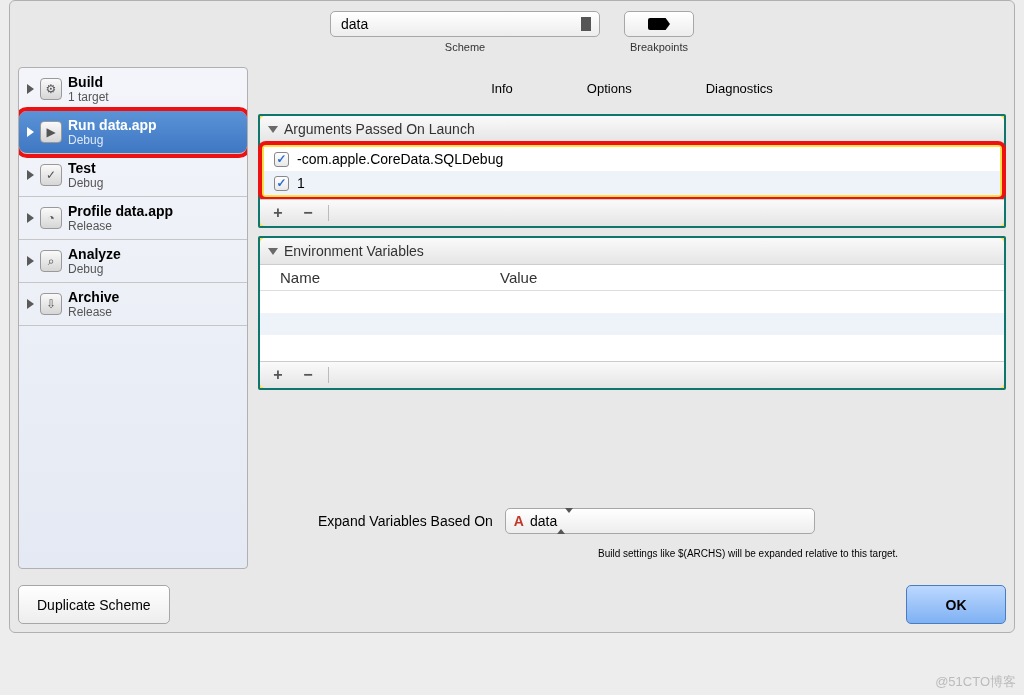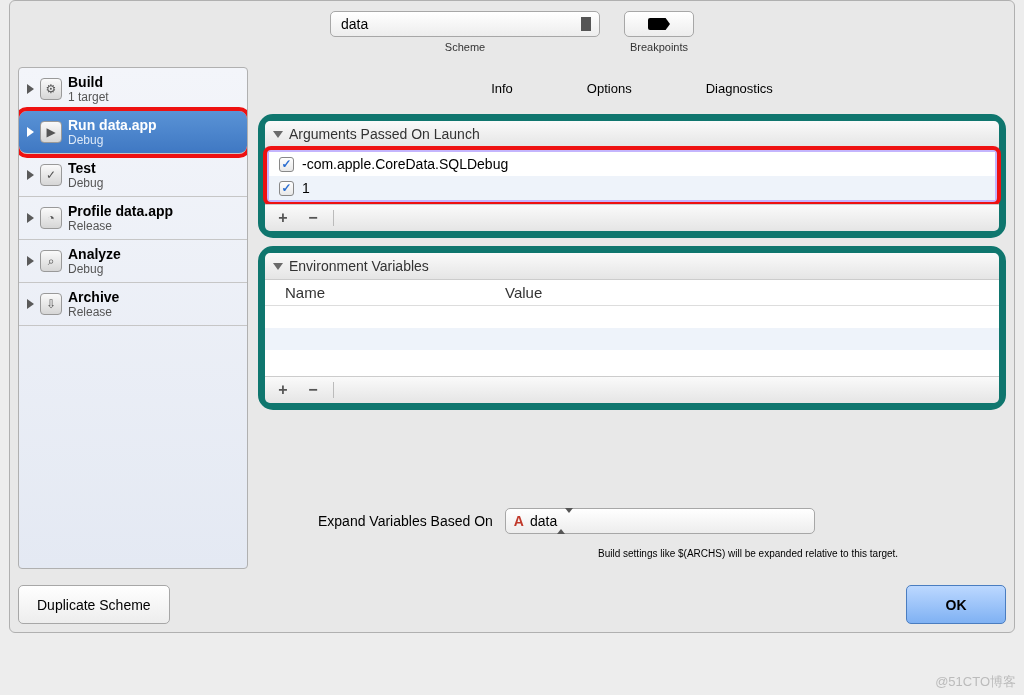--- a/index.html
+++ b/index.html
@@ -27,21 +27,21 @@
 .sb-sub { font-size: 12px; color: #555; }
 .sb-item.sel { background: linear-gradient(#5a93d6,#3f78c3); color: #fff; }
 .sb-item.sel .sb-sub { color: #dce8f7; }
 .sb-item.sel .tri { border-left-color: #fff; }
 .hl-red { outline: 4px solid #e11; border-radius: 8px; }
 .main { flex: 1; display:flex; flex-direction:column; gap:8px; }
 .tabs { display:flex; justify-content:center; gap: 50px; padding: 10px 0 6px; font-size: 13px; }
 .tab { padding: 4px 12px; cursor: default; }
 .tab.active { font-weight: bold; }
 .tab.active.hl { border:4px solid #e11; border-radius:6px; padding: 2px 18px; }
-.panel { border:7px solid #0f766e; border-radius:15px; background:#c4b5fd; }
+.panel { border:2px solid #0f766e; border-radius:2px; background:#fde047; }
 .panel-head { display:flex; align-items:center; gap:6px; padding:5px 8px; border-bottom:1px solid #ccc; background: linear-gradient(#fafafa,#e5e5e5); border-radius:5px 5px 0 0; font-size:14px; color:#333; }
 .dis-tri { width:0;height:0;border-left:5px solid transparent;border-right:5px solid transparent;border-top:7px solid #6a6a6a; }
 .args-list { background:#fff; }
 .arg-row { display:flex; align-items:center; gap:8px; padding:4px 10px; font-size:14px; }
 .arg-row.alt { background:#eef3fa; }
 .chk { width:15px; height:15px; border:1px solid #888; border-radius:3px; background: linear-gradient(#fff,#e8e8e8); display:flex; align-items:center; justify-content:center; color:#2a6dd0; font-size:12px; font-weight:bold; }
 .args-red { border:4px solid #e11; border-radius:8px; margin:-2px; padding:2px; }
 .panel-foot { display:flex; align-items:center; gap:10px; padding:4px 8px; border-top:1px solid #ccc; background: linear-gradient(#fafafa,#e5e5e5); border-radius:0 0 5px 5px; }
 .pm-btn { font-size:16px; font-weight:bold; color:#555; width:20px; text-align:center; cursor:default; }
 .sep { width:1px; height:16px; background:#bbb; }

